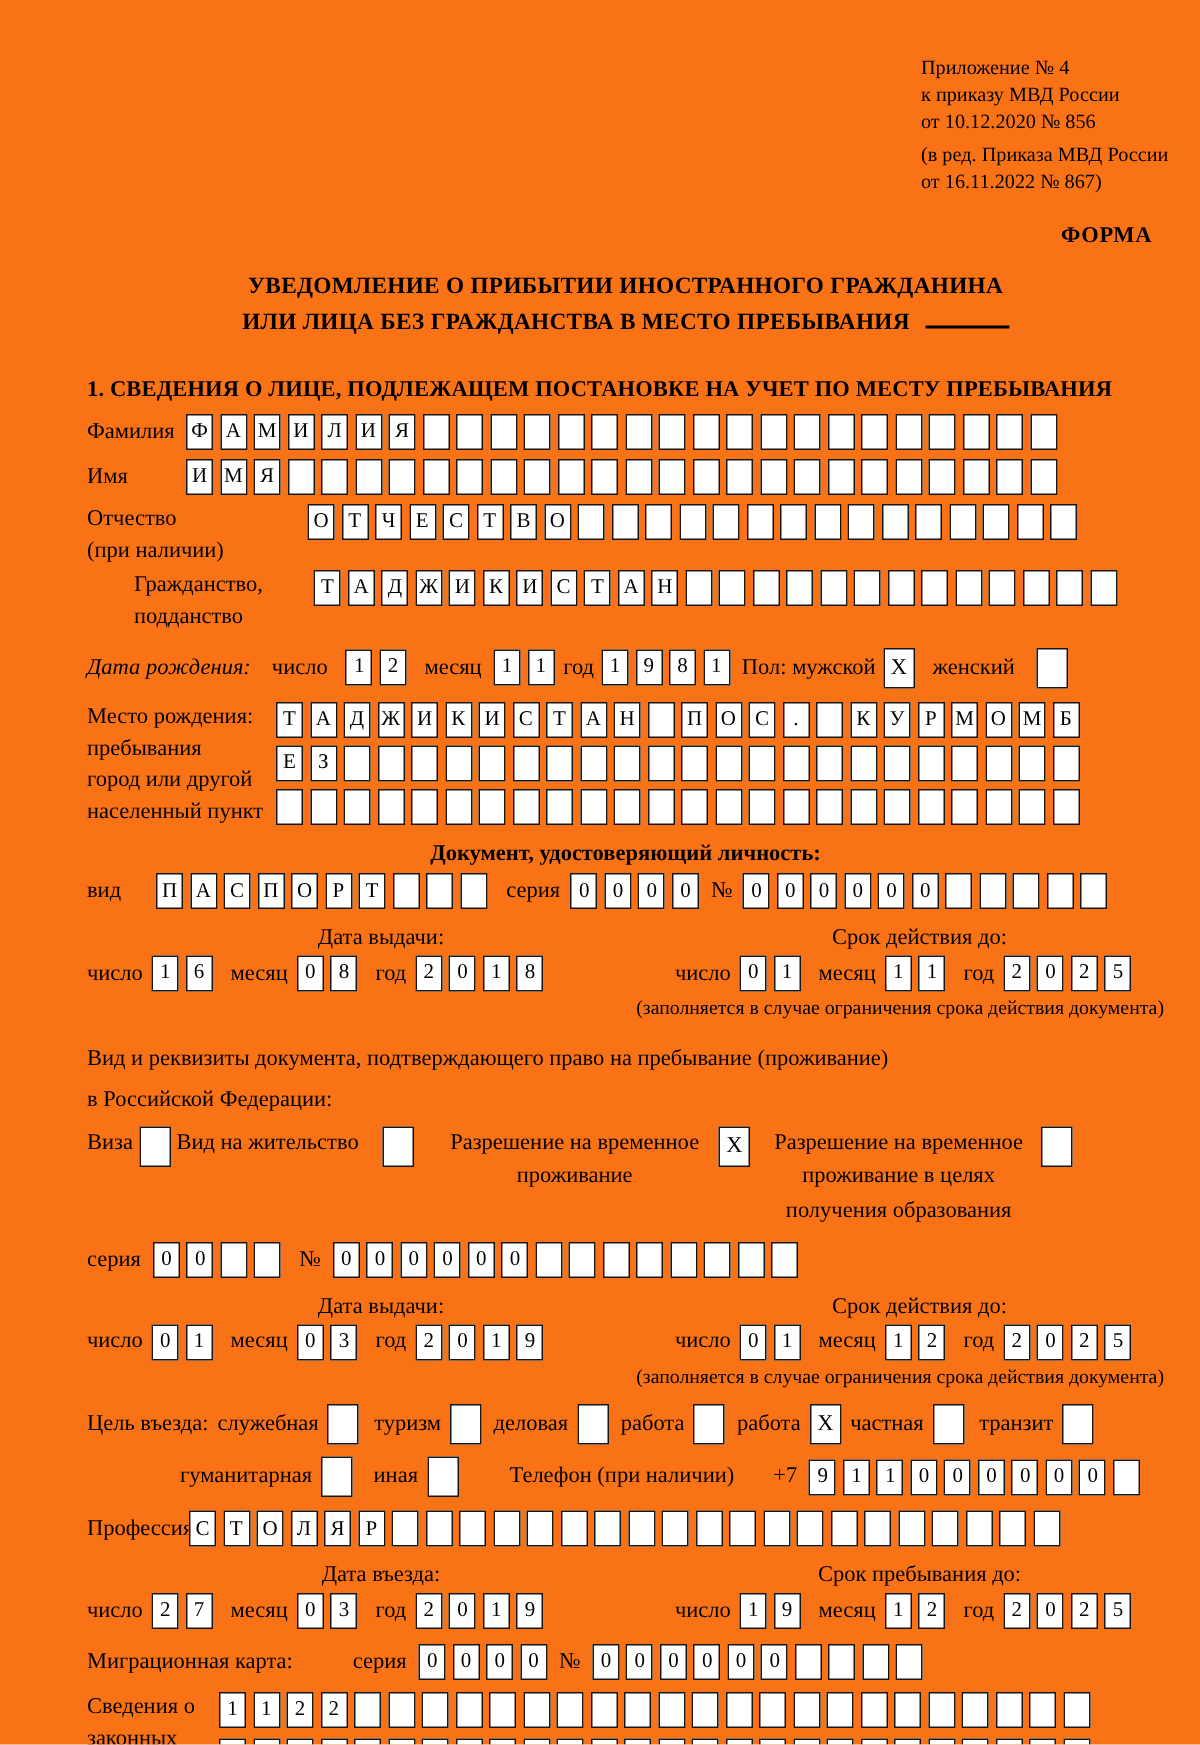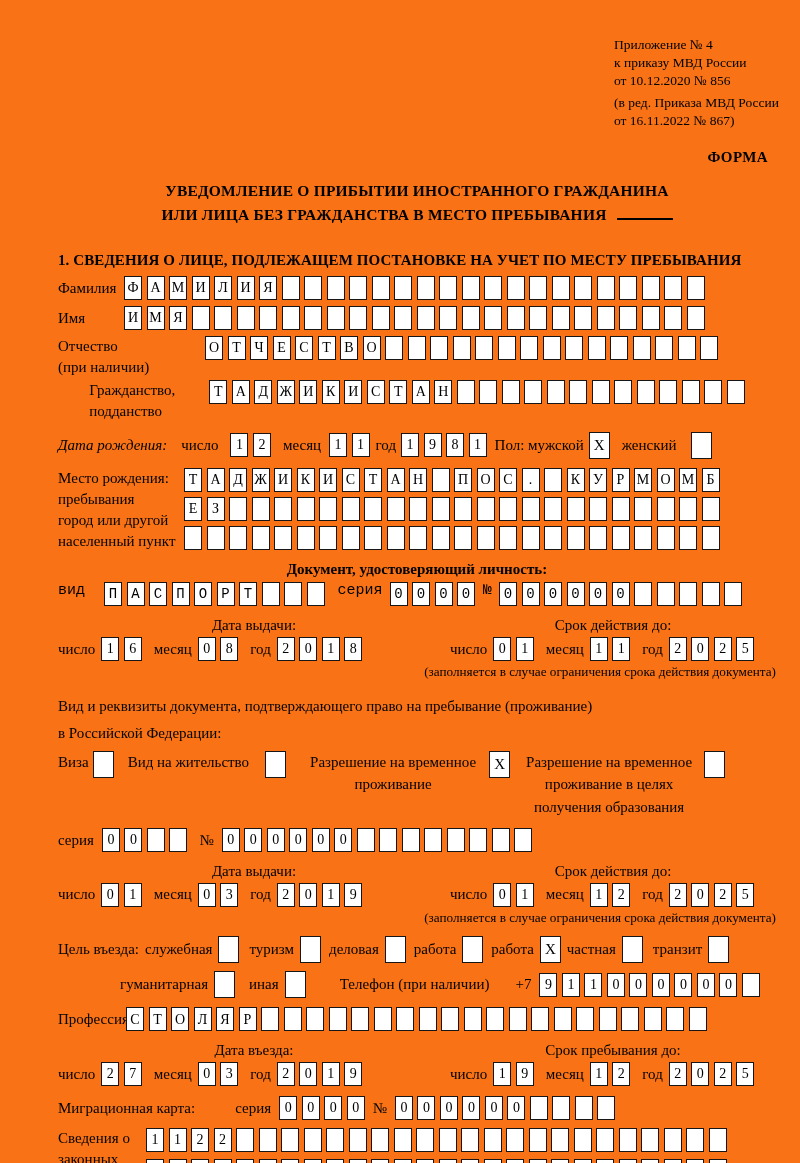--- a/index.html
+++ b/index.html
@@ -325,21 +325,21 @@
           <span class="cell"></span>
           <span class="cell"></span>
           <span class="cell"></span>
           <span class="cell"></span>
         </span>
     </span>
   </div>
 
   <div class="doc-head">Документ, удостоверяющий личность:</div>
 
-  <div class="frow" style="align-items:flex-start;margin-top:4px;font-family:Liberation Mono, monospace;">
+  <div class="frow" style="align-items:center;margin-top:4px;">
     <span class="w-kind">вид</span>
     <span class="cells" style="margin-right:13px;">
         <span class="cell">П</span>
         <span class="cell">А</span>
         <span class="cell">С</span>
         <span class="cell">П</span>
         <span class="cell">О</span>
         <span class="cell">Р</span>
         <span class="cell">Т</span>
         <span class="cell"></span>
@@ -422,21 +422,21 @@
 
   <div class="permit">
     <span class="popt">
       <span class="plines">
           <span>Виза</span>
         </span>
       <span class="cells cb" style="margin-left:4px;">
           <span class="cell"></span>
         </span>
     </span>
-    <span class="popt" style="margin-left:14px;">
+    <span class="popt" style="margin-left:4px;">
       <span class="plines">
           <span>Вид на жительство</span>
         </span>
       <span class="cells cb" style="margin-left:16px;">
           <span class="cell"></span>
         </span>
     </span>
     <span class="popt" style="margin-left:24px;">
       <span class="plines">
         <span>Разрешение на временное</span>

